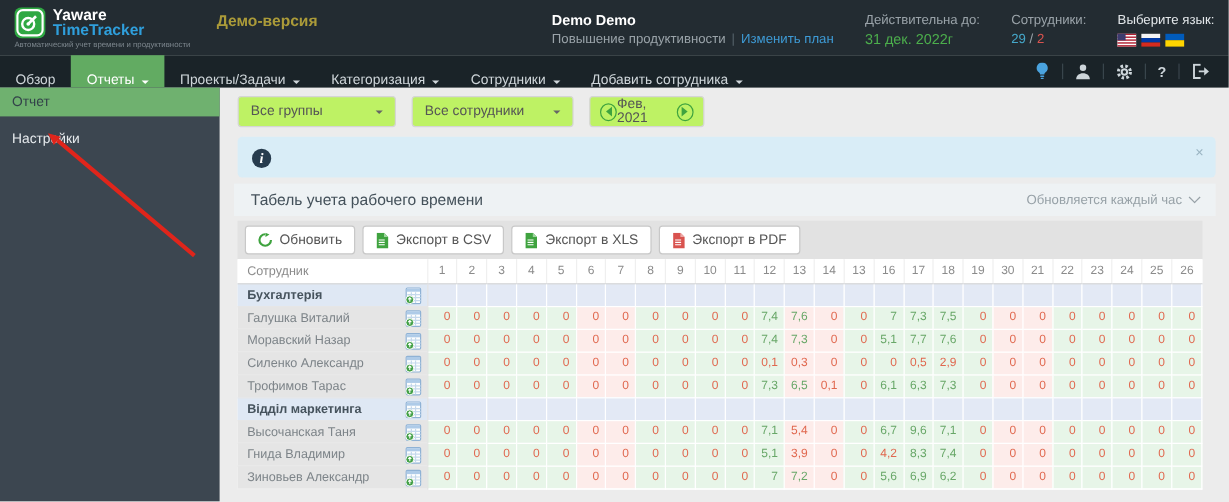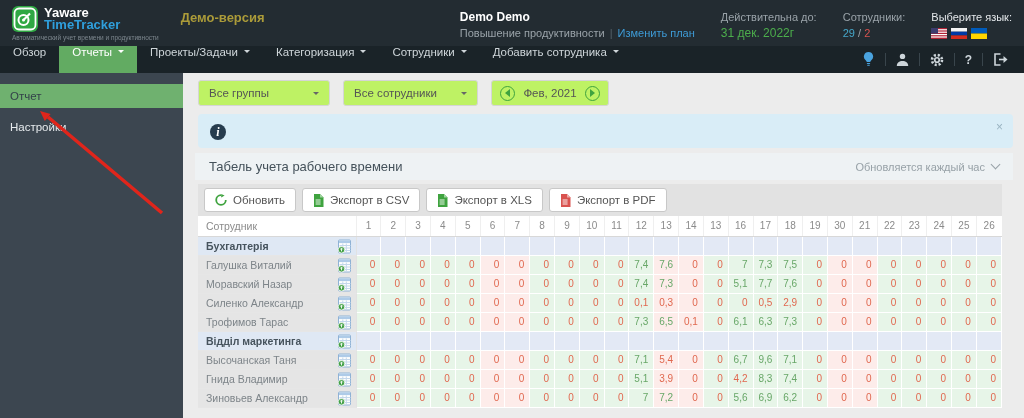--- a/index.html
+++ b/index.html
@@ -25,43 +25,43 @@
   .link-blue { color:#3e9bd6; cursor:pointer; }
   .green-val { color:#4cae4c; font-size:12px; }
   .emp-active { color:#45a7c9; }
   .emp-sep { color:#9aa3a9; }
   .emp-limit { color:#d9534f; }
   .flags { display:flex; gap:4px; margin-top:3px; }
   .flags svg { display:block; cursor:pointer; }
 
   
   .navbar { height:27px; background:#1a2328; display:flex; align-items:stretch; font-size:11.5px; color:#cfd6da; }
-  .nav-item { display:flex; align-items:flex-start; padding:0 13px; cursor:pointer; white-space:nowrap; }
+  .nav-item { display:flex; align-items:flex-end; padding:0 13px; cursor:pointer; white-space:nowrap; }
   .nav-item.active { background:#62ab62; color:#fff; }
   .caret { display:inline-block; width:0; height:0; border:3.5px solid transparent; border-top-color:currentColor; margin-left:6px; margin-top:4px; }
   .nav-icons { margin-left:auto; display:flex; align-items:center; padding-right:6px; }
   .nav-ic { padding:0 10px; display:flex; align-items:center; cursor:pointer; color:#cdd5da; font-size:12px; font-weight:bold; }
   .nav-sep { width:1px; height:13px; background:#39454c; }
 
   
   .sidebar { position:absolute; left:0; top:73px; bottom:0; width:183px; background:#3c4650; }
-  .side-item { height:24px; line-height:24px; padding:0 10px; font-size:11.5px; color:#e6eaed; cursor:pointer;margin-top:11px; }
+  .side-item { height:24px; line-height:24px; padding:0 10px; font-size:11.5px; color:#e6eaed; cursor:pointer; }
   .side-item.active { background:#6fb16f; color:#33424a; }
   .side-item:not(.active) { margin-top:7px; }
   .red-arrow { position:absolute; left:0; top:73px; pointer-events:none; }
 
   
   .main { margin-left:183px; height:345px; position:relative; }
   .filters { display:flex; gap:13px; margin:7px 0 0 15px; }
   .fbox { height:26px; background:#bef264; border:1px solid #d5d5d5; border-radius:3px; font-size:11.5px; color:#555;
           display:flex; align-items:center; padding:0 10px; cursor:pointer; }
   .fbox.groups { width:132px; justify-content:space-between; }
   .fbox.emps { width:135px; justify-content:space-between; }
   .fbox .caret { border-top-color:#666; }
-  .datebox { width:118px; justify-content:space-between; padding:0 8px; cursor:default; }
+  .datebox { width:96px; justify-content:space-between; padding:0 8px; cursor:default; }
   .circ { width:15px; height:15px; border:1.6px solid #3fa33f; border-radius:50%; display:flex; align-items:center; justify-content:center; cursor:pointer; }
   .tri-l { width:0; height:0; border:4px solid transparent; border-right:5px solid #3fa33f; margin-left:-4px; }
   .tri-r { width:0; height:0; border:4px solid transparent; border-left:5px solid #3fa33f; margin-right:-4px; }
 
   .banner { margin:8px 11px 0 15px; background:#d9edf7; border-radius:4px; padding:8px 28px 8px 12px;
             position:relative; font-size:11.5px; line-height:16px; color:#53646f; display:flex; gap:9px; }
   .info-ic { flex:0 0 16px; width:16px; height:16px; border-radius:50%; background:#273c4e; color:#fff;
              font-family:"Liberation Serif", serif; font-weight:bold; font-style:italic; font-size:12px;
              display:flex; align-items:center; justify-content:center; margin-top:2px; }
   .banner-close { position:absolute; right:10px; top:5px; color:#9ab4c2; font-size:12px; cursor:pointer; }

